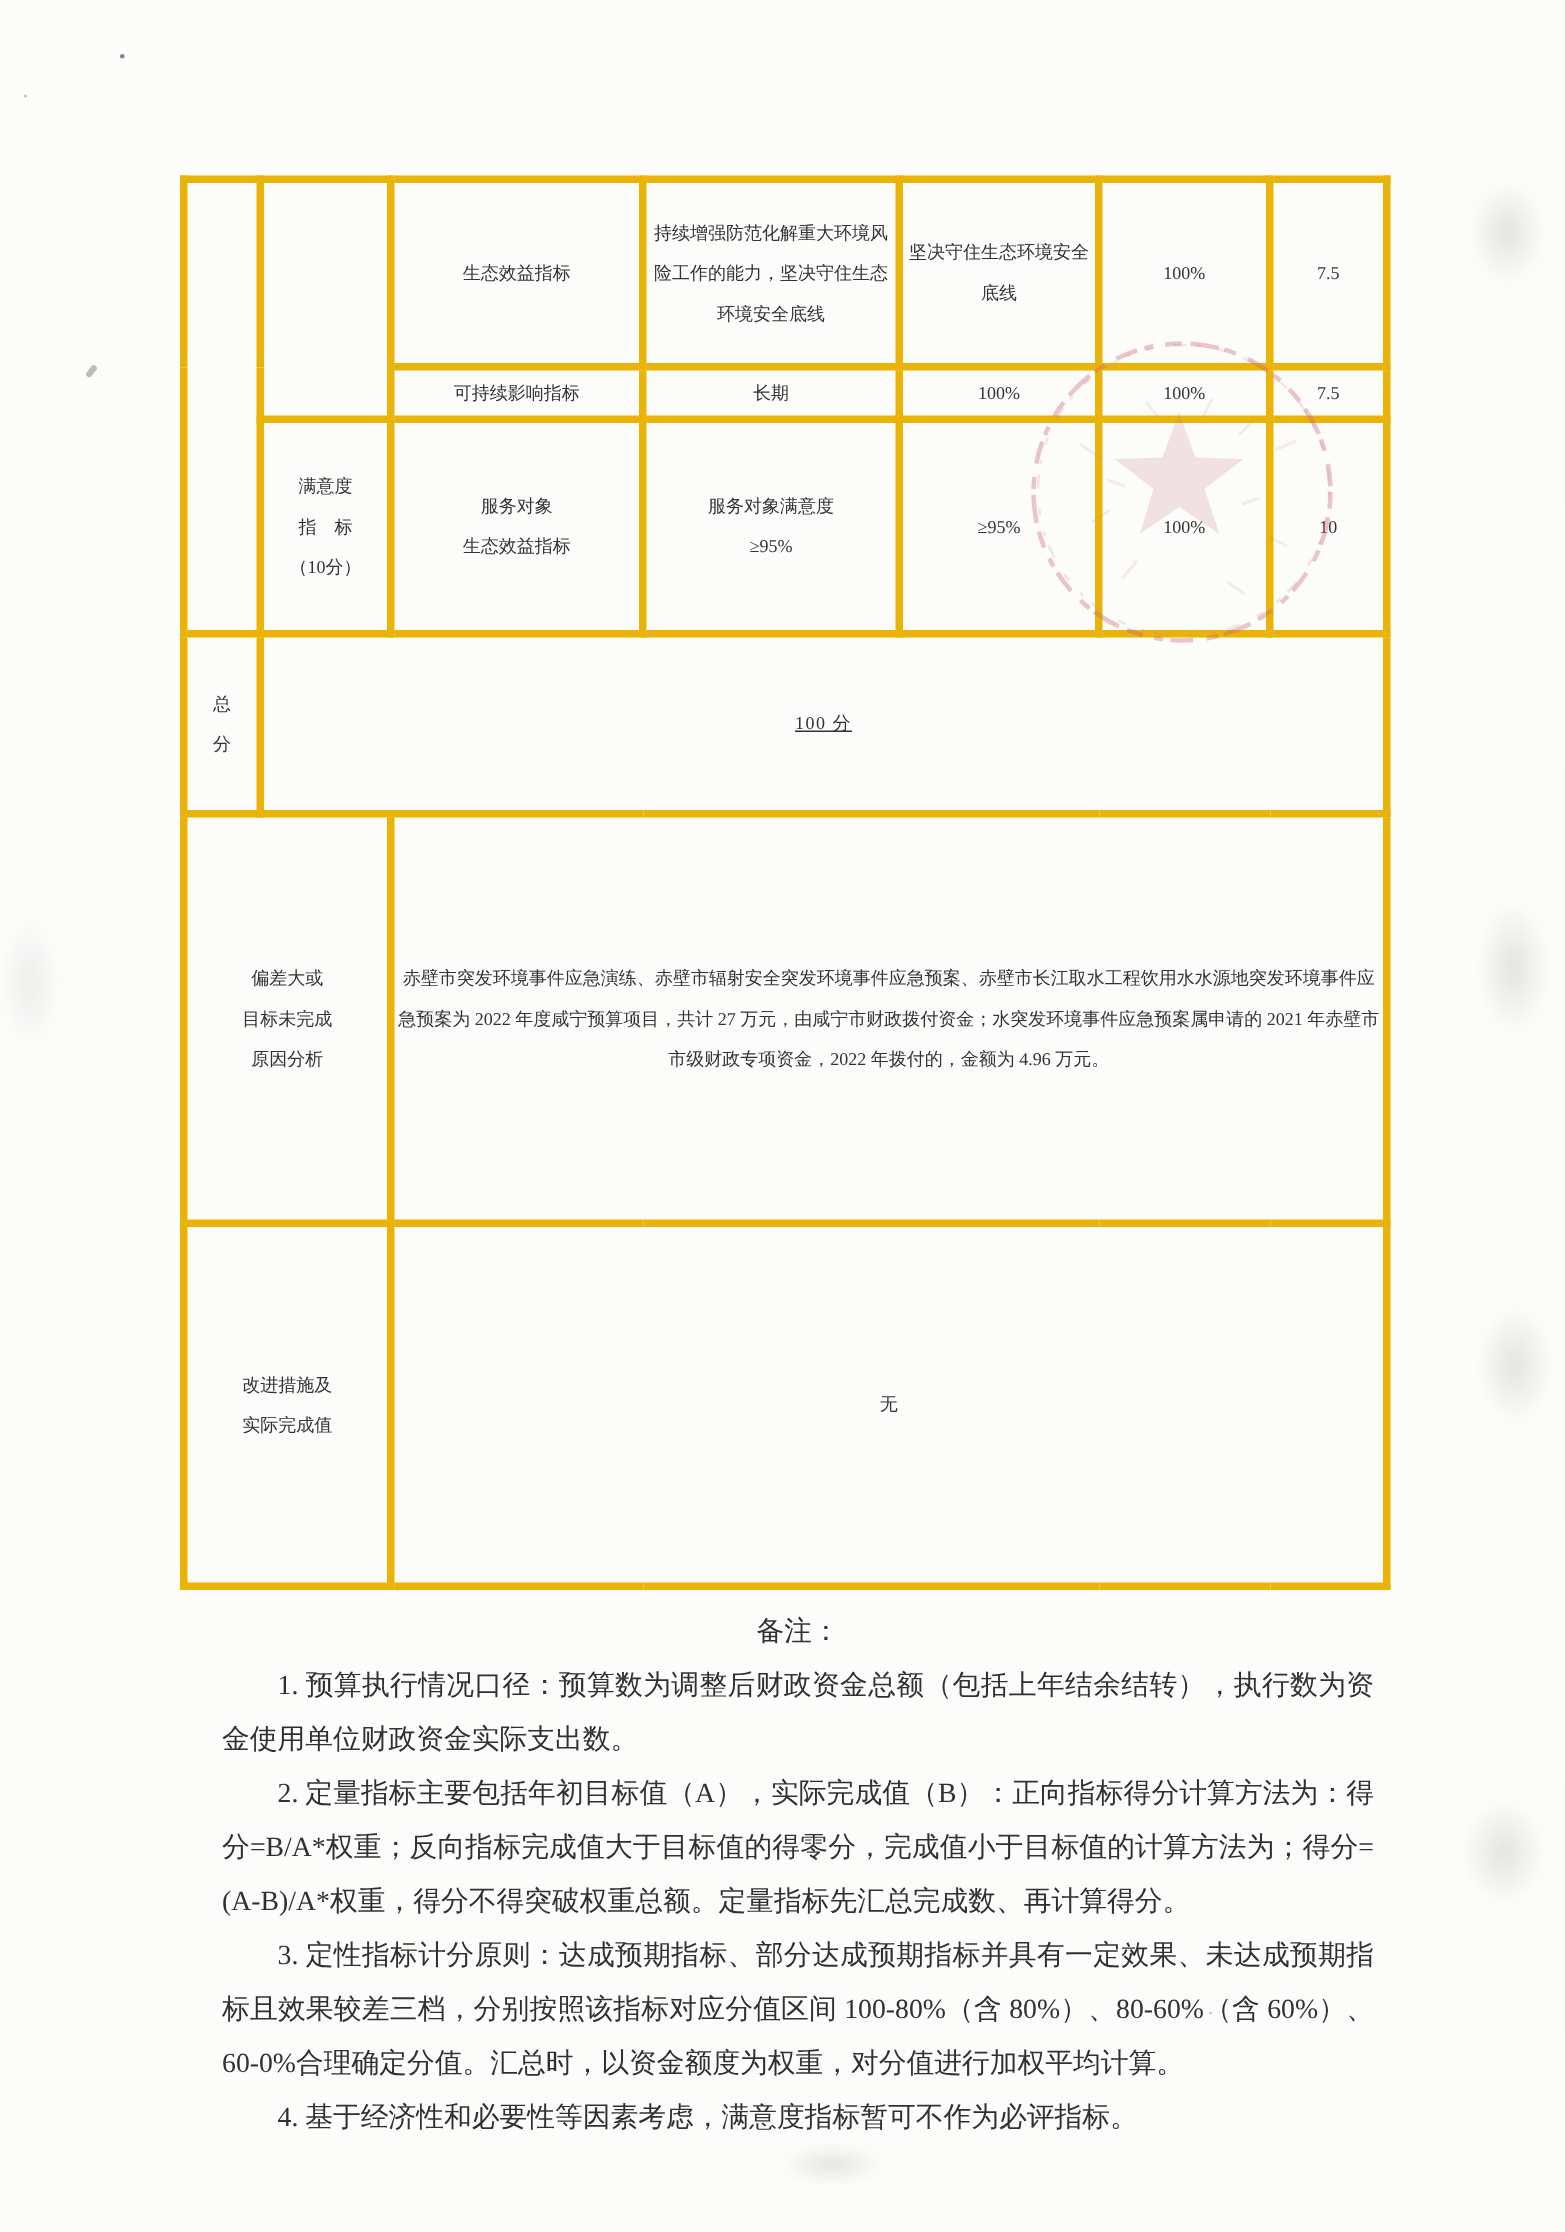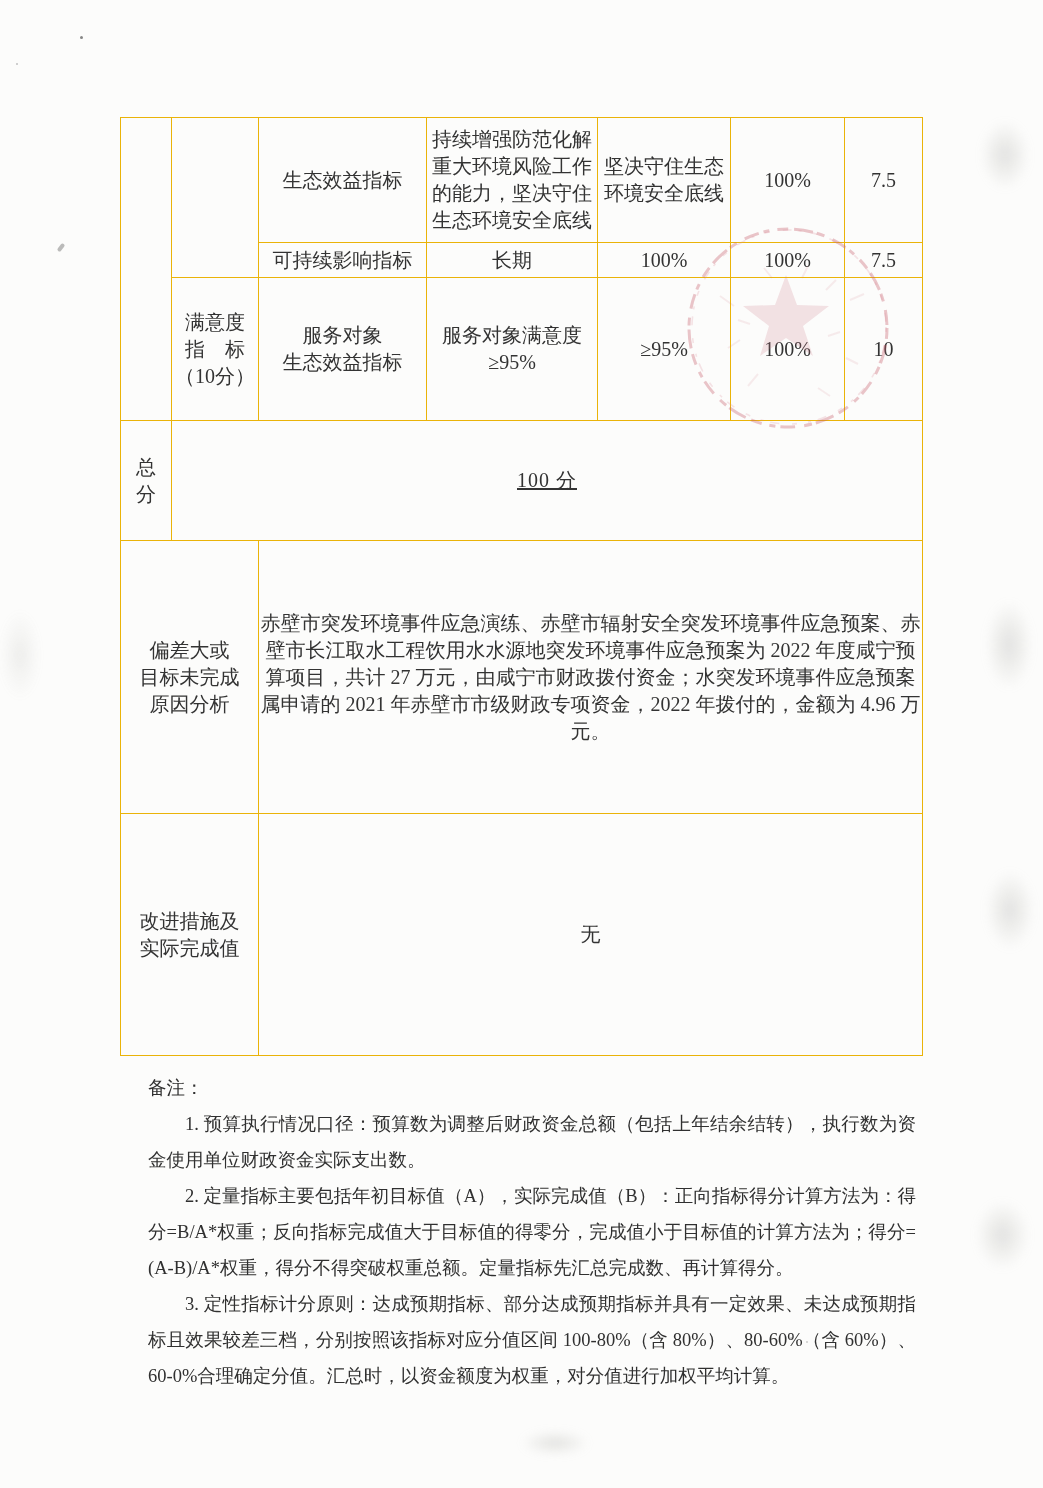--- a/index.html
+++ b/index.html
@@ -11,23 +11,23 @@
   .page{
     position:relative;width:1043px;height:1488px;overflow:hidden;
     background:#fcfcfb;color:#353535;
   }
   
   table.perf{
     position:absolute;left:120px;top:117px;
     border-collapse:collapse;table-layout:fixed;width:802px;
   }
   table.perf td{
-    border:1px solid #eab308;
+    border:5px solid #eab308;
     text-align:center;vertical-align:middle;
-    font-size:20px;line-height:27px;color:#333;
+    font-size:12px;line-height:27px;color:#333;
     padding:0;overflow:hidden;
   }
   td.target-cell{padding:0 13px;}
   .cat-lines{line-height:45px;font-size:18px;}
   .two-lines{line-height:40px;font-size:17.5px;}
   .total-label{line-height:46px;font-size:18px;}
   .total-value{font-size:19px;letter-spacing:1px;text-decoration:underline;}
   td.block-label{font-size:18px;line-height:37px;}
   td.block-content{
     text-align:justify;vertical-align:middle;
@@ -35,21 +35,21 @@
   }
   td.block-content-plain{
     text-align:left;vertical-align:middle;
     padding-left:14px;font-size:18px;
   }
   
   .notes{
     position:absolute;left:148px;top:1070px;width:768px;
     font-size:18.5px;line-height:36px;color:#303030;
   }
-  .notes .title{margin:0 0 0 0;}
+  .notes .title{margin:0 0 0 0;text-align:center;}
   .notes p{margin:0;text-indent:2em;text-align:justify;}
   
   .stamp{position:absolute;left:668px;top:208px;width:240px;height:240px;pointer-events:none;}
   
   .speck{position:absolute;background:rgba(70,70,70,.65);border-radius:50%;}
   .smudge{position:absolute;border-radius:50%;filter:blur(4px);
           background:radial-gradient(ellipse,rgba(170,170,164,.30),rgba(170,170,164,0) 70%);}
 </style>
 </head>
 <body>
@@ -140,20 +140,21 @@
       <path d="M52,88 l14,10 M60,140 l12,-8 M80,178 l10,-12 M150,180 l12,8 M178,150 l12,6 M182,92 l14,-6"></path>
       <path d="M96,60 l8,10 M140,58 l-6,12 M168,72 l-10,10 M70,112 l12,4 M160,128 l12,-4"></path>
     </g>
   </svg>
 
   <div class="notes">
     <div class="title">备注：</div>
     <p>1. 预算执行情况口径：预算数为调整后财政资金总额（包括上年结余结转），执行数为资金使用单位财政资金实际支出数。</p>
     <p>2. 定量指标主要包括年初目标值（A），实际完成值（B）：正向指标得分计算方法为：得分=B/A*权重；反向指标完成值大于目标值的得零分，完成值小于目标值的计算方法为；得分=(A-B)/A*权重，得分不得突破权重总额。定量指标先汇总完成数、再计算得分。</p>
     <p>3. 定性指标计分原则：达成预期指标、部分达成预期指标并具有一定效果、未达成预期指标且效果较差三档，分别按照该指标对应分值区间 100-80%（含 80%）、80-60%（含 60%）、60-0%合理确定分值。汇总时，以资金额度为权重，对分值进行加权平均计算。</p>
+    <p>4. 基于经济性和必要性等因素考虑，满意度指标暂可不作为必评指标。</p>
   </div>
 
   <div class="speck" style="left:80px;top:36px;width:3px;height:3px;"></div>
   <div class="speck" style="left:16px;top:63px;width:2px;height:2px;opacity:.5;"></div>
   <div class="speck" style="left:59px;top:243px;width:4px;height:9px;border-radius:2px;transform:rotate(38deg);opacity:.55;"></div>
   <div class="speck" style="left:790px;top:1337px;width:3px;height:3px;opacity:.5;"></div>
   <div class="speck" style="left:806px;top:1341px;width:2px;height:2px;opacity:.4;"></div>
   <div class="smudge" style="left:985px;top:600px;width:48px;height:90px;"></div>
   <div class="smudge" style="left:980px;top:120px;width:50px;height:70px;"></div>
   <div class="smudge" style="left:985px;top:870px;width:50px;height:80px;"></div>

